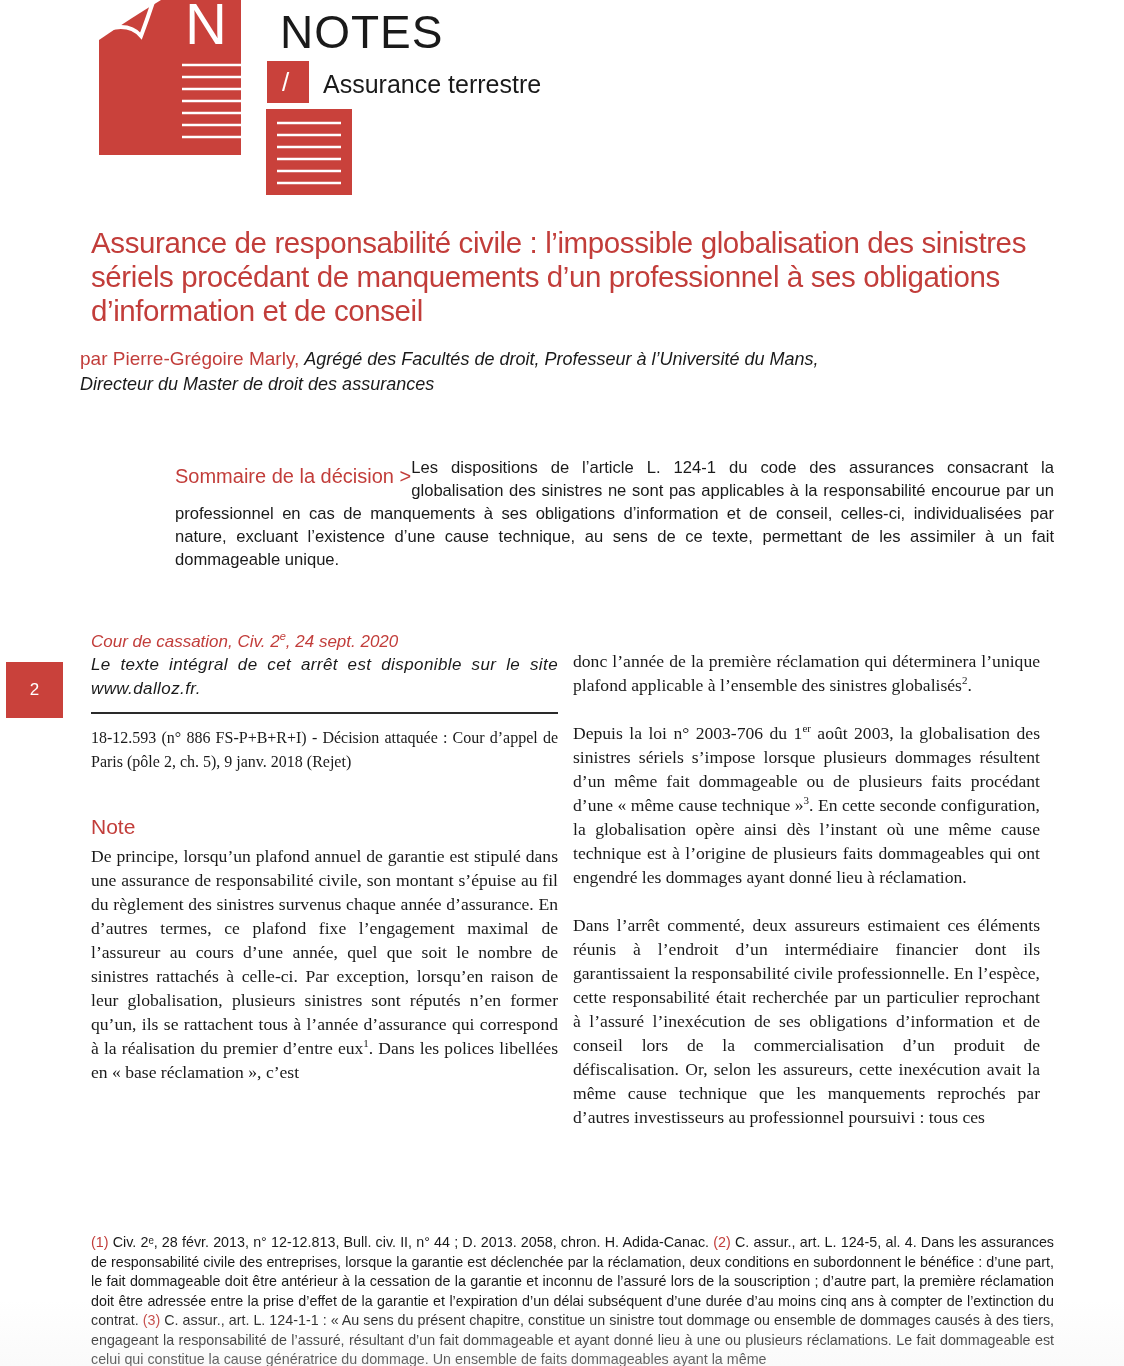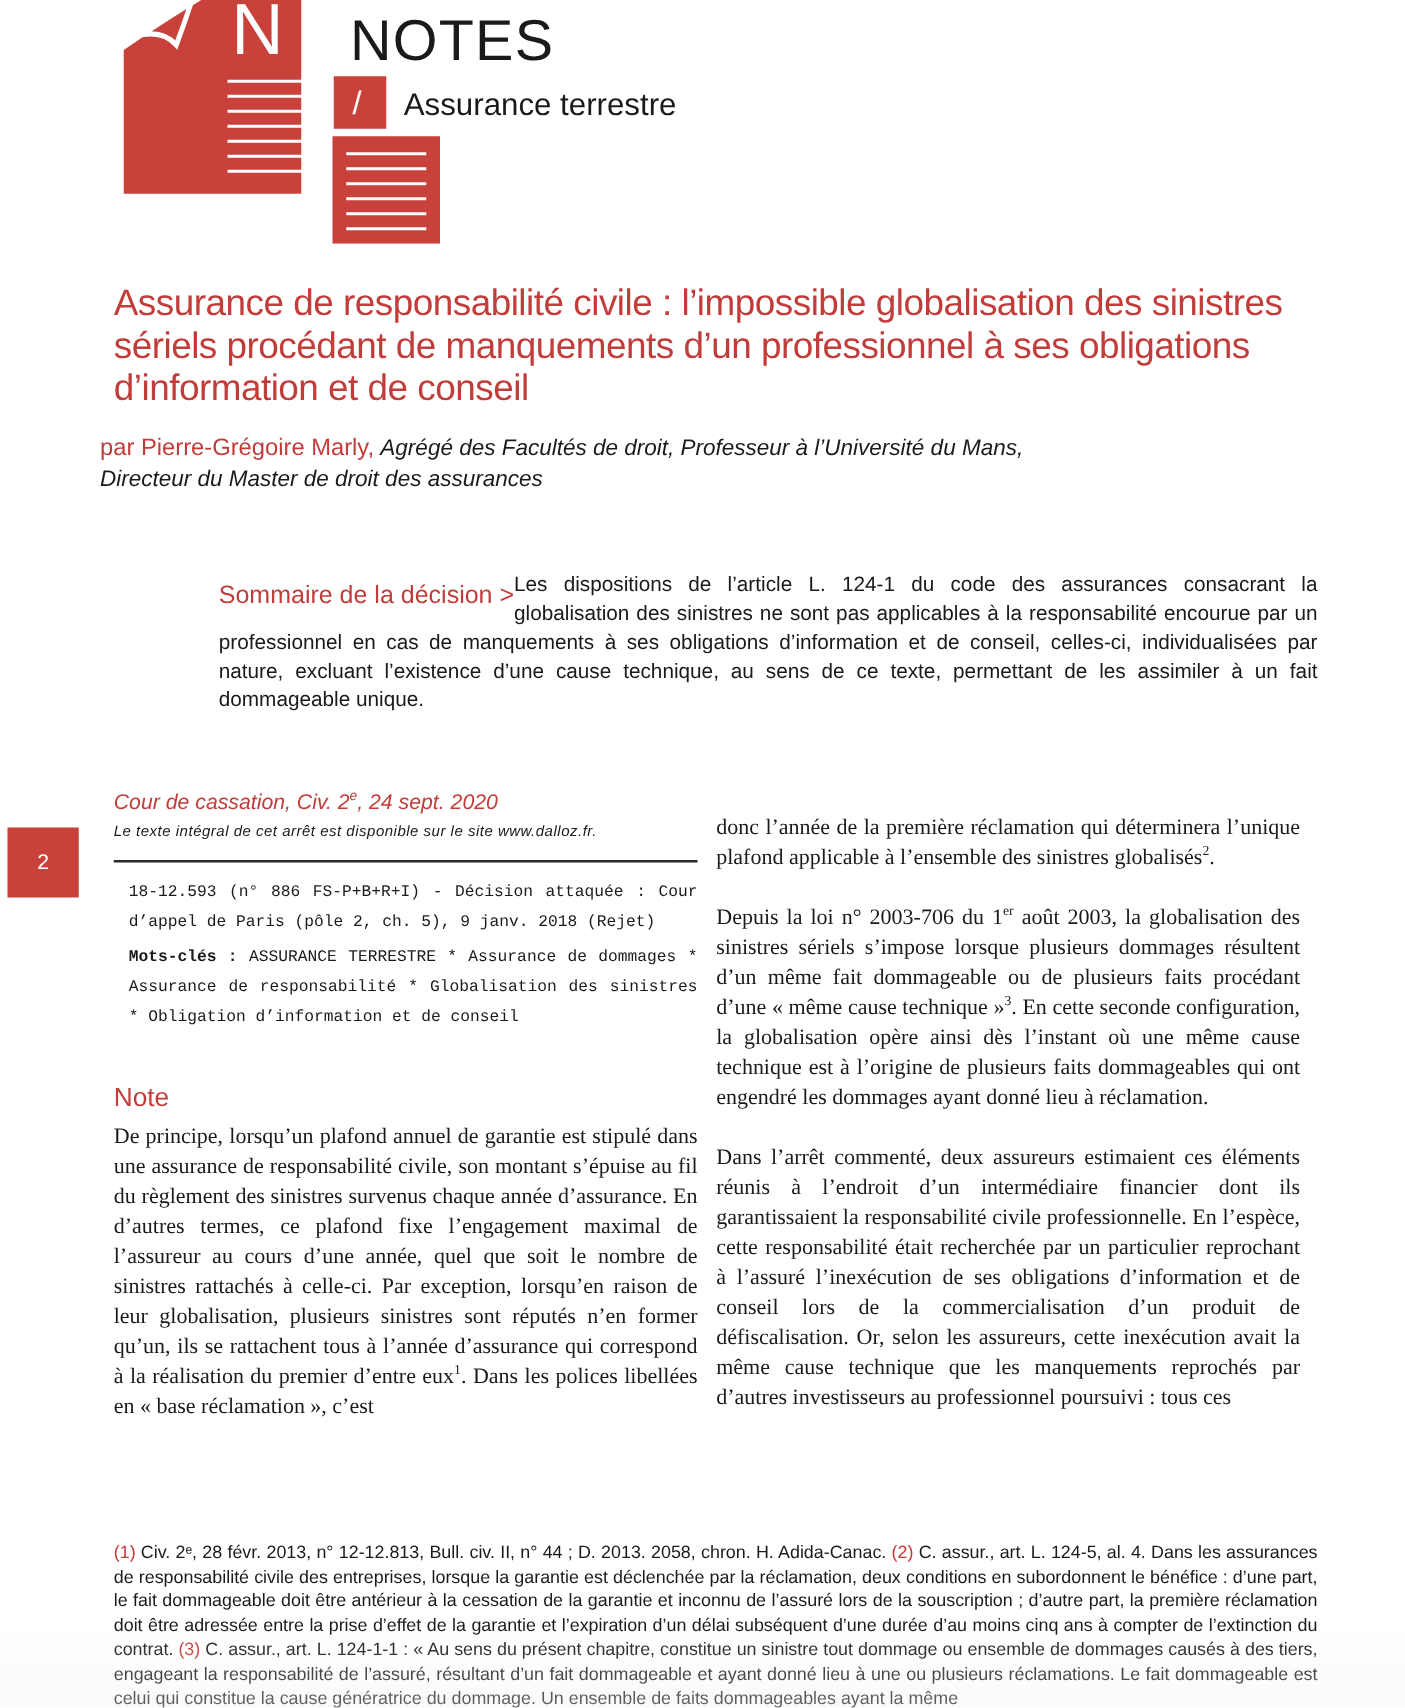--- a/index.html
+++ b/index.html
@@ -19,23 +19,23 @@
   
   #summary { position:absolute; left:175px; top:456px; width:879px; font-family:"Liberation Sans", sans-serif; font-size:16.6px; line-height:23px; color:#1a1a1a; text-align:justify; }
   #summary .label { float:left; color:#c23d3a; font-size:20px; line-height:23px; margin-top:9px; }
 
   
   #page-num { position:absolute; left:6px; top:662px; width:57px; height:56px; background:#c9413b; color:#fff; font-family:"Liberation Sans", sans-serif; font-size:17px; display:flex; align-items:center; justify-content:center; }
 
   
   #left-col { position:absolute; left:91px; top:630px; width:467px; }
   #court { font-family:Liberation Sans, sans-serif; font-style:italic; color:#c23d3a; font-size:17px; line-height:23px; }
-  #availability { font-family:"Liberation Sans", sans-serif; font-style:italic; font-size:12px; line-height:24px; text-align:justify; color:#1a1a1a; letter-spacing:0.4px; }
+  #availability { font-family:"Liberation Sans", sans-serif; font-style:italic; font-size:17px; line-height:24px; text-align:justify; color:#1a1a1a; letter-spacing:0.4px; }
   #rule { border:none; border-top:2px solid #2a2a2a; margin:11px 0 12px 0; }
-  .meta { font-family:Liberation Mono, monospace; font-size:13px; line-height:24px; color:#1a1a1a; text-align:justify;margin-left:12px; }
+  .meta { font-family:Liberation Serif, serif; font-size:16px; line-height:24px; color:#1a1a1a; text-align:justify; }
   .meta b { font-weight:bold; }
   #keywords { margin-top:4px; }
   #note-heading { font-family:"Liberation Sans", sans-serif; color:#c23d3a; font-size:21px; line-height:26px; margin-top:40px; }
   .body-text { font-family:"Liberation Serif", serif; font-size:17.6px; line-height:24px; color:#1a1a1a; text-align:justify; margin:0; }
   #note-p1 { margin-top:4px; }
   sup { font-size:11px; line-height:0; }
 
   
   #right-col { position:absolute; left:573px; top:649px; width:467px; }
   #right-col .body-text { margin-bottom:24px; }
@@ -97,24 +97,20 @@
 
 <div id="page-num">2</div>
 
 <div id="left-col">
   <div id="court">
     <span>Cour de cassation, Civ. 2</span><sup>e</sup><span>, 24 sept. 2020</span>
   </div>
   <div id="availability">Le texte intégral de cet arrêt est disponible sur le site www.dalloz.fr.</div>
   <hr id="rule">
   <div class="meta">18-12.593 (n° 886 FS-P+B+R+I) - Décision attaquée : Cour d’appel de Paris (pôle 2, ch. 5), 9 janv. 2018 (Rejet)</div>
-  <div class="meta" id="keywords">
-    <b>Mots-clés :</b>
-    <span>ASSURANCE TERRESTRE * Assurance de dommages * Assurance de responsabilité * Globalisation des sinistres * Obligation d’information et de conseil</span>
-  </div>
   <div id="note-heading">Note</div>
   <p class="body-text" id="note-p1">
     <span>De principe, lorsqu’un plafond annuel de garantie est stipulé dans une assurance de responsabilité civile, son montant s’épuise au fil du règlement des sinistres survenus chaque année d’assurance. En d’autres termes, ce plafond fixe l’engagement maximal de l’assureur au cours d’une année, quel que soit le nombre de sinistres rattachés à celle-ci. Par exception, lorsqu’en raison de leur globalisation, plusieurs sinistres sont réputés n’en former qu’un, ils se rattachent tous à l’année d’assurance qui correspond à la réalisation du premier d’entre eux</span><sup>1</sup><span>. Dans les polices libellées en « base réclamation », c’est</span>
   </p>
 </div>
 
 <div id="right-col">
   <p class="body-text">
     <span>donc l’année de la première réclamation qui déterminera l’unique plafond applicable à l’ensemble des sinistres globalisés</span><sup>2</sup><span>.</span>
   </p>

